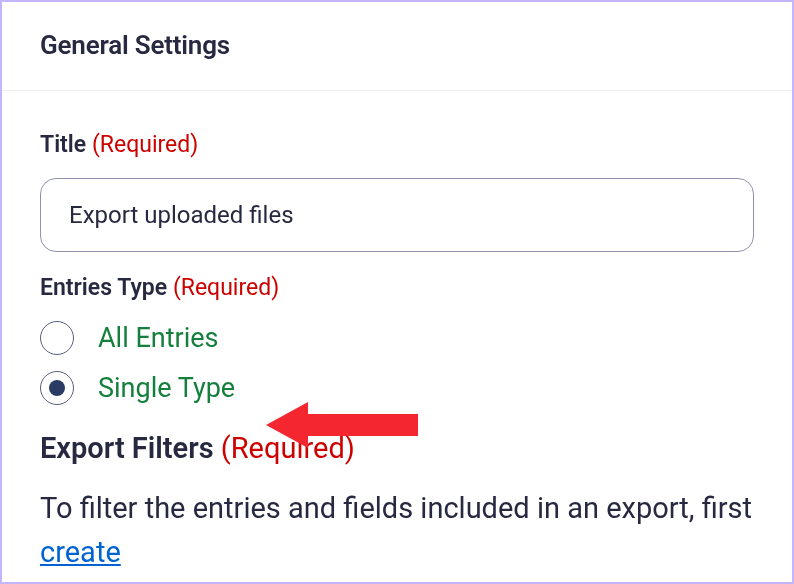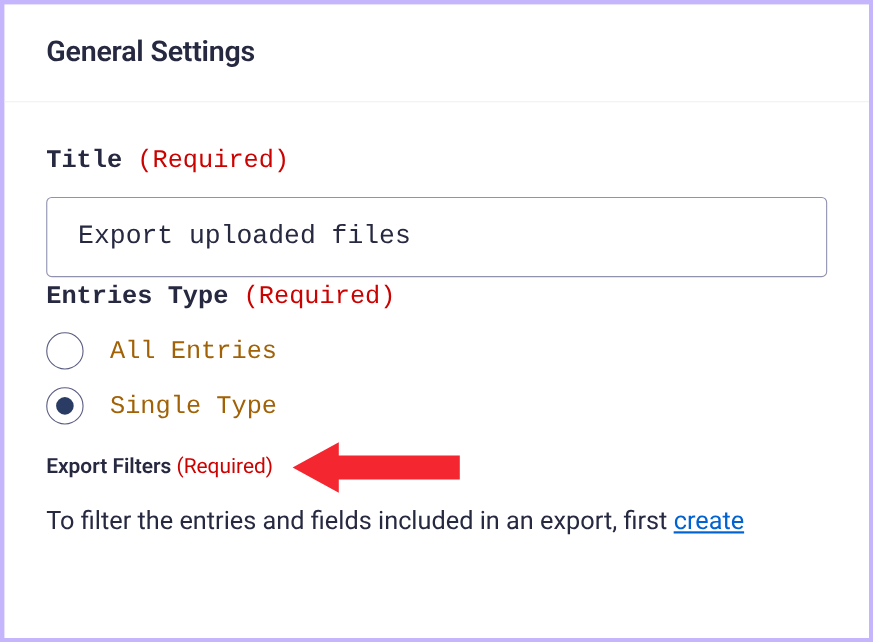--- a/index.html
+++ b/index.html
@@ -5,60 +5,59 @@
     * { margin: 0; padding: 0; box-sizing: border-box; }
     body {
       font-family: -apple-system, BlinkMacSystemFont, "Segoe UI", Roboto, sans-serif;
       background: #fff;
       width: 794px;
       height: 584px;
       overflow: hidden;
       position: relative;
     }
     .container {
-      border: 4px solid #c4b5fd;
+      border: 2px solid #c4b5fd;
       width: 794px;
       height: 584px;
       background: #fff;
     }
     .header {
       padding: 28px 38px 30px 38px;
       border-bottom: 1px solid #f0f0f2;
     }
     .header h1 {
       font-size: 26px;
       font-weight: 600;
       color: #272941;
       letter-spacing: -0.2px;
     }
     .content {
       padding: 40px 38px 0 38px;
     }
     .field-group {
-      margin-bottom: 4px;
-      font-family: Liberation Mono, monospace;
+      margin-bottom: 22px;
     }
     .label {
       font-size: 23px;
       font-weight: 600;
       color: #272941;
       margin-bottom: 20px;
       display: block;
     }
     .required {
       color: #cc0200;
       font-weight: 400;
     }
     .text-input {
       width: 100%;
       padding: 22px 28px;
       font-size: 24px;
       color: #272941;
       border: 1px solid #9092b0;
-      border-radius: 5px;
+      border-radius: 16px;
       background: #fff;
       font-family: inherit;
     }
     .radio-group {
       margin-top: 8px;
     }
     .radio-item {
       display: flex;
       align-items: center;
       margin-bottom: 16px;
@@ -76,33 +75,33 @@
       flex-shrink: 0;
     }
     .radio-circle.selected::after {
       content: '';
       width: 16px;
       height: 16px;
       border-radius: 50%;
       background: #2a3c63;
     }
     .radio-label {
-      font-size: 23px;
-      color: #a16207;
+      font-size: 27px;
+      color: #15803d;
     }
     .section-label {
-      font-size: 19px;
+      font-size: 29px;
       font-weight: 600;
       color: #272941;
       margin-top: 26px;
       margin-bottom: 22px;
       display: block;
     }
     .description {
-      font-size: 23px;
+      font-size: 29px;
       color: #272941;
       line-height: 1.5;
     }
     .link {
       color: #0063d1;
       text-decoration: underline;
       cursor: pointer;
     }
     .arrow {
       position: absolute;

